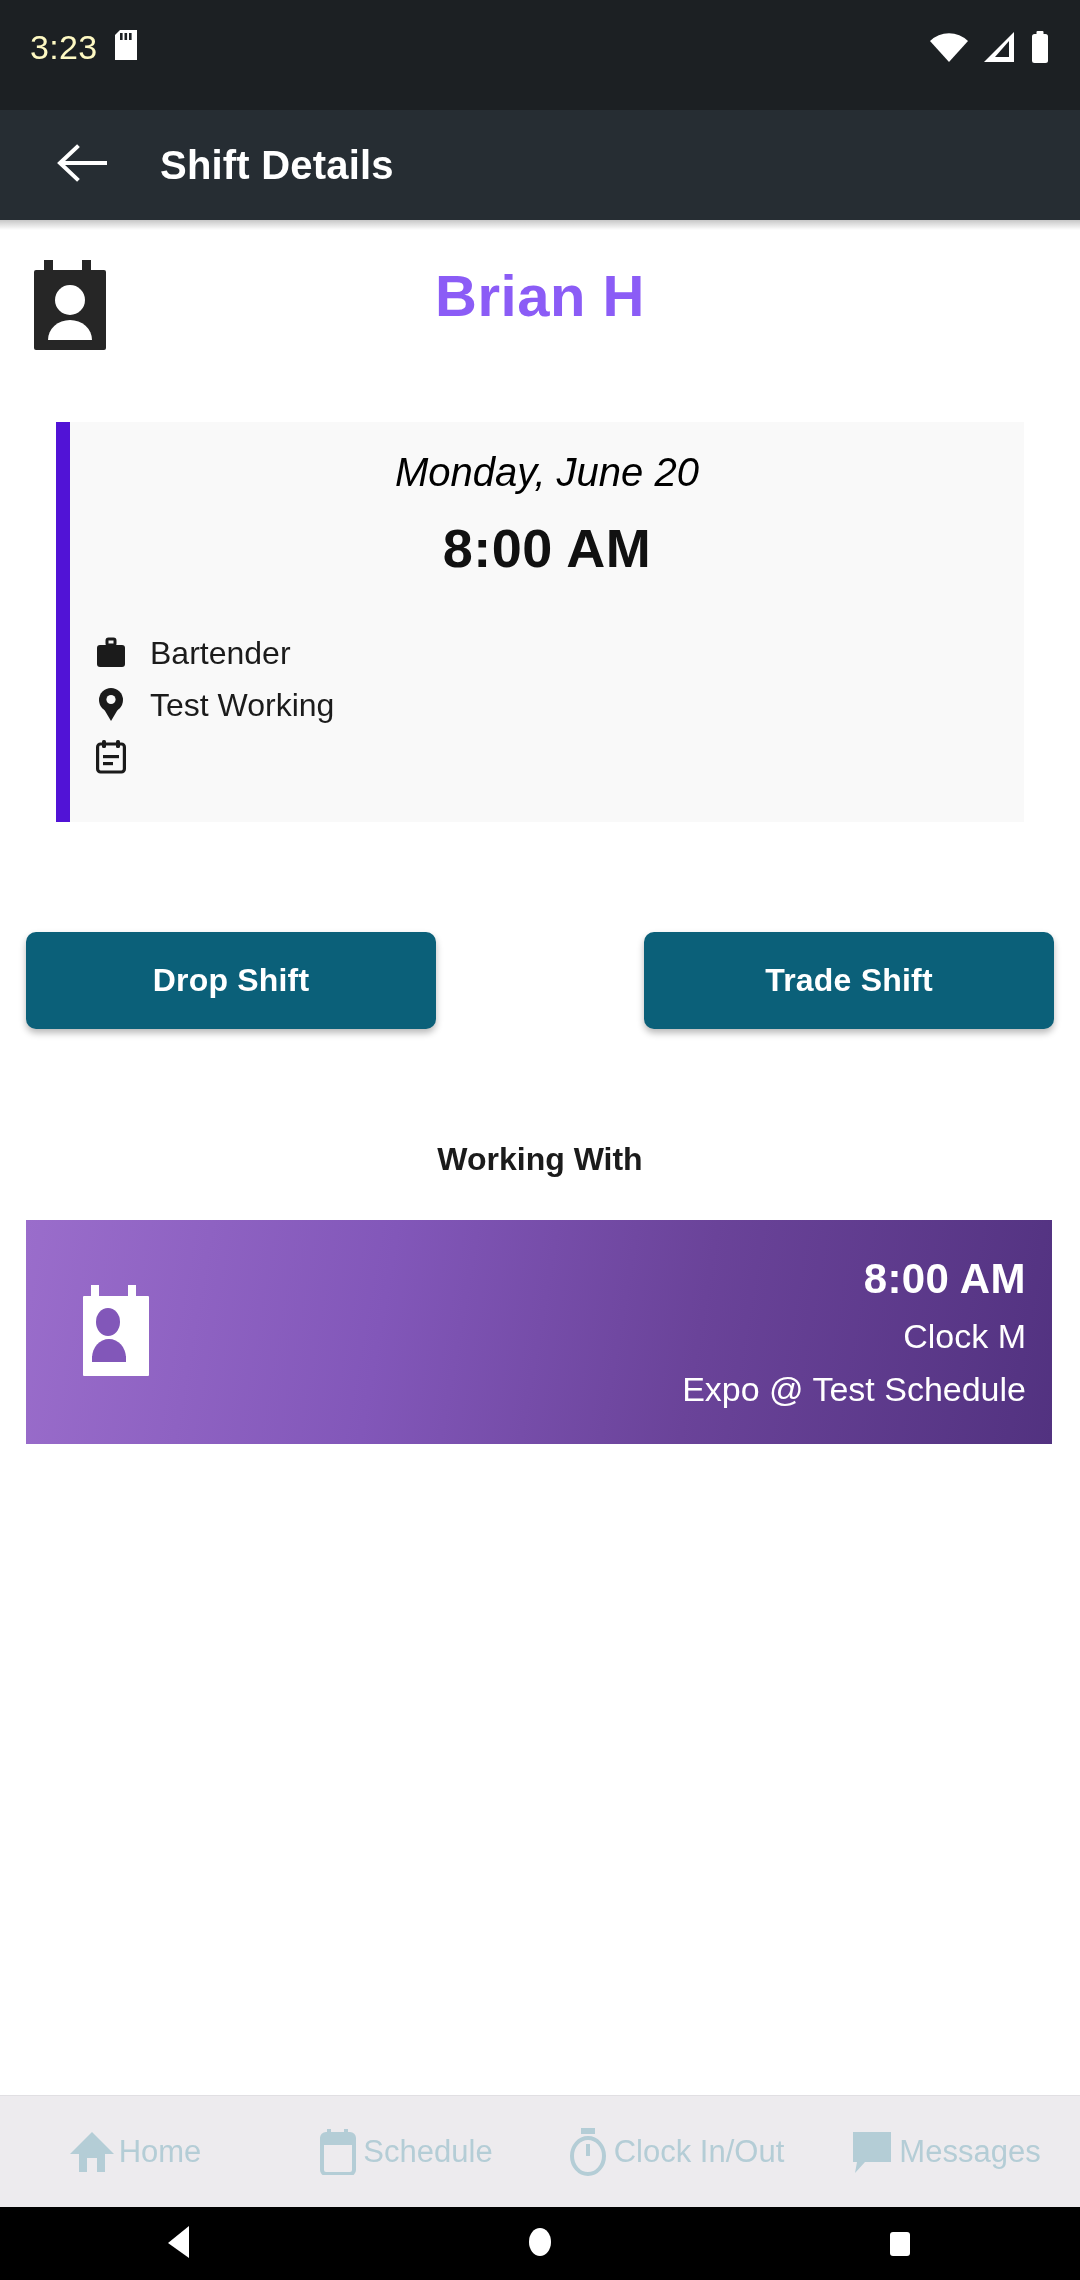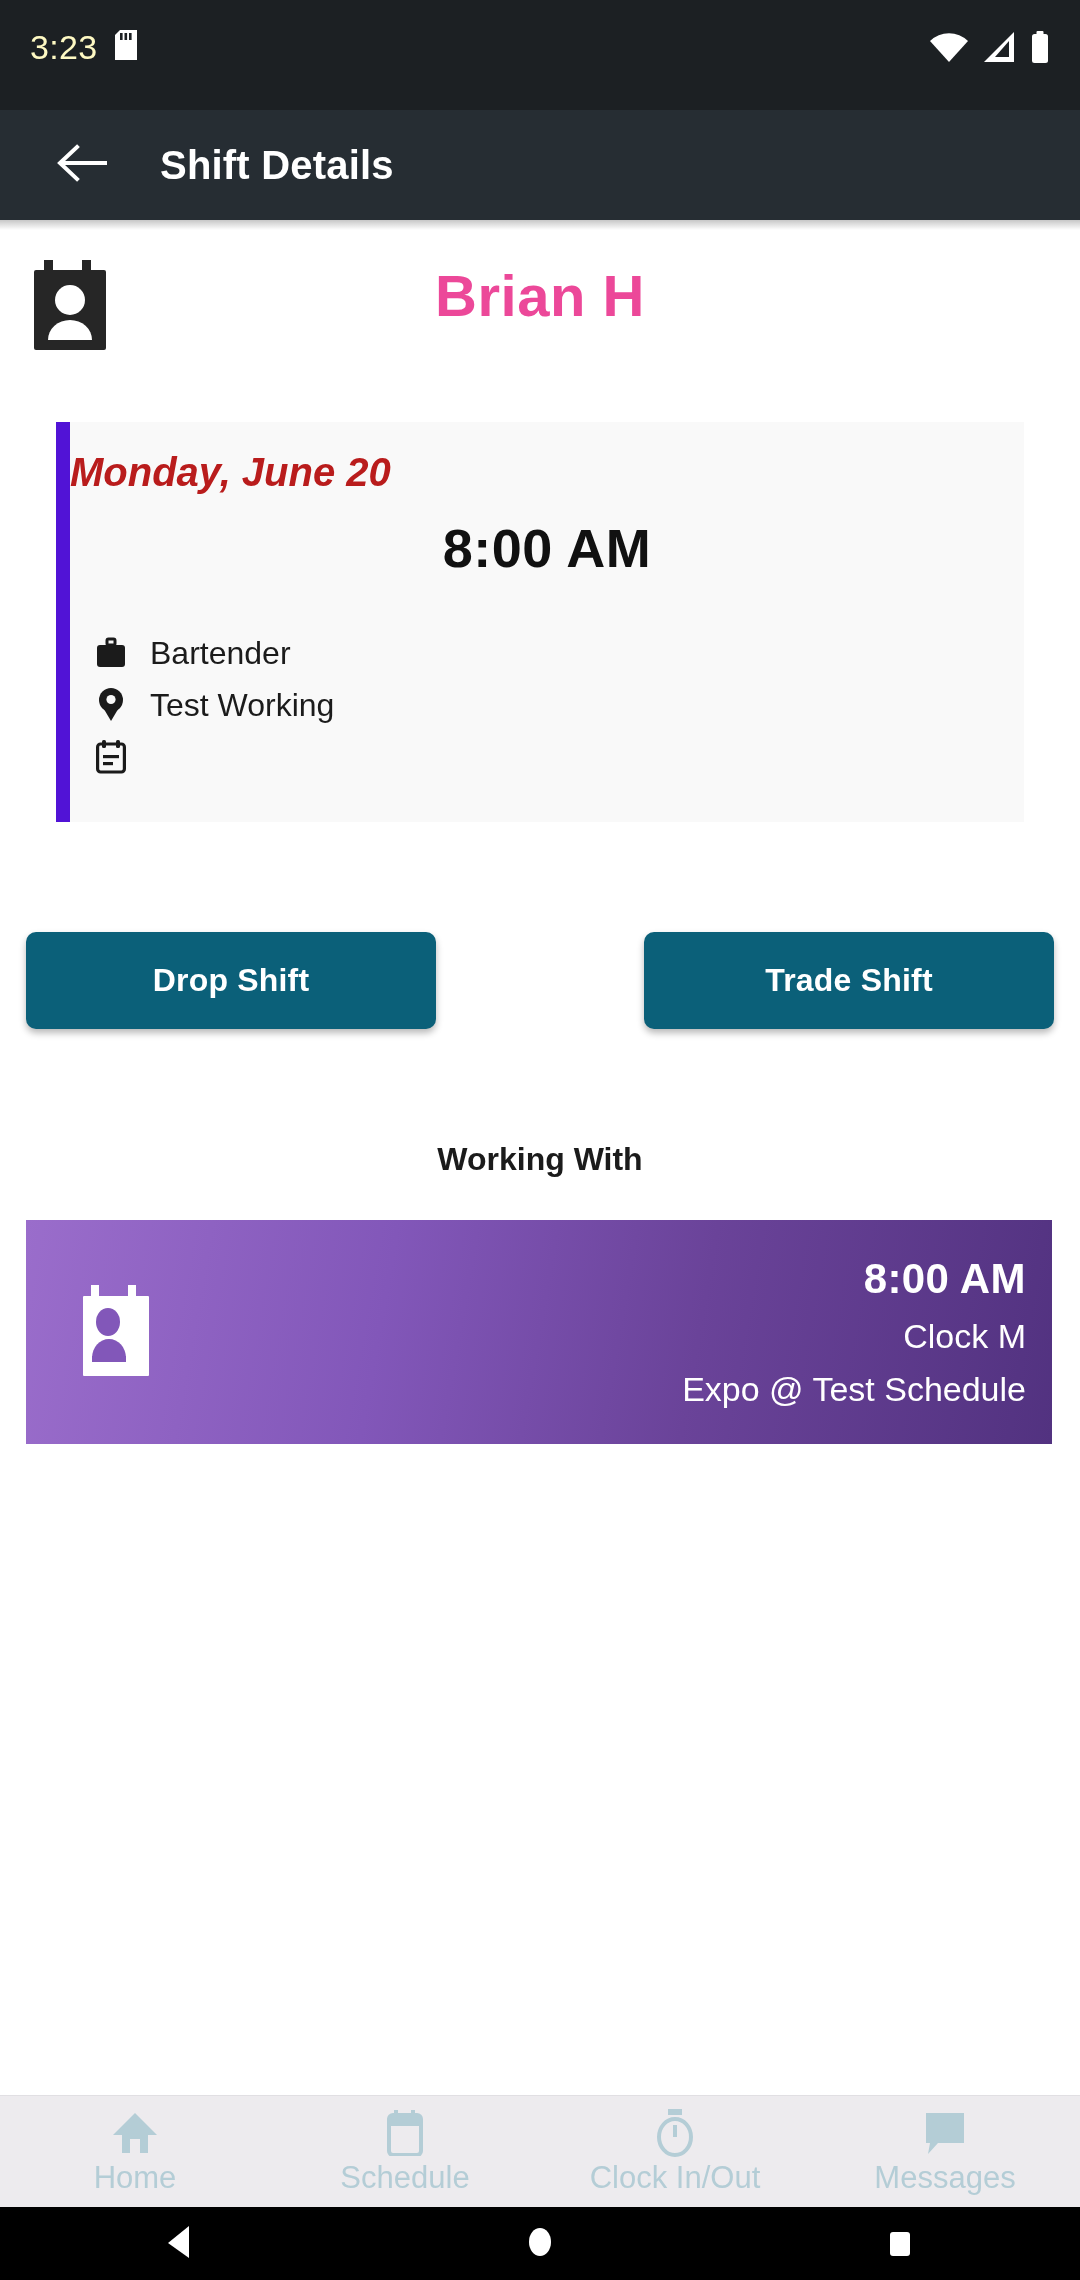--- a/index.html
+++ b/index.html
@@ -102,46 +102,46 @@
     flex: none;
   }
   .profile-name {
     position: absolute;
     left: 0;
     right: 0;
     top: 42px;
     text-align: center;
     font-size: 58px;
     font-weight: 700;
-    color: #ec4899;
+    color: #8b5cf6;
     letter-spacing: 0.5px;
   }
 
   
   .shift-card {
     margin: 62px 56px 0 56px;
     background: #f9f9f9;
     display: flex;
     min-height: 400px;
   }
   .shift-accent {
     width: 14px;
     background: #5113d6;
     flex: none;
   }
   .shift-body {
     flex: 1;
     padding: 28px 0 22px 0;
   }
   .shift-date {
-    text-align: left;
+    text-align: center;
     font-size: 40px;
     font-style: italic;
-    color: #b91c1c;
-    font-weight: 700;
+    color: #000000;
+    font-weight: 400;
   }
   .shift-time {
     text-align: center;
     font-size: 54px;
     font-weight: 700;
     color: #111111;
     margin-top: 22px;
     letter-spacing: 0.5px;
   }
   .shift-meta {
@@ -238,21 +238,21 @@
     top: 2095px;
     height: 112px;
     background: #edebee;
     display: flex;
     border-top: 1px solid #e1dfe3;
     box-sizing: border-box;
   }
   .nav-item {
     flex: 1;
     display: flex;
-    flex-direction: column;
+    flex-direction: row;
     align-items: center;
     justify-content: center;
     gap: 4px;
     cursor: pointer;
   }
   .nav-icon {
     height: 48px;
     display: flex;
     align-items: center;
     justify-content: center;

